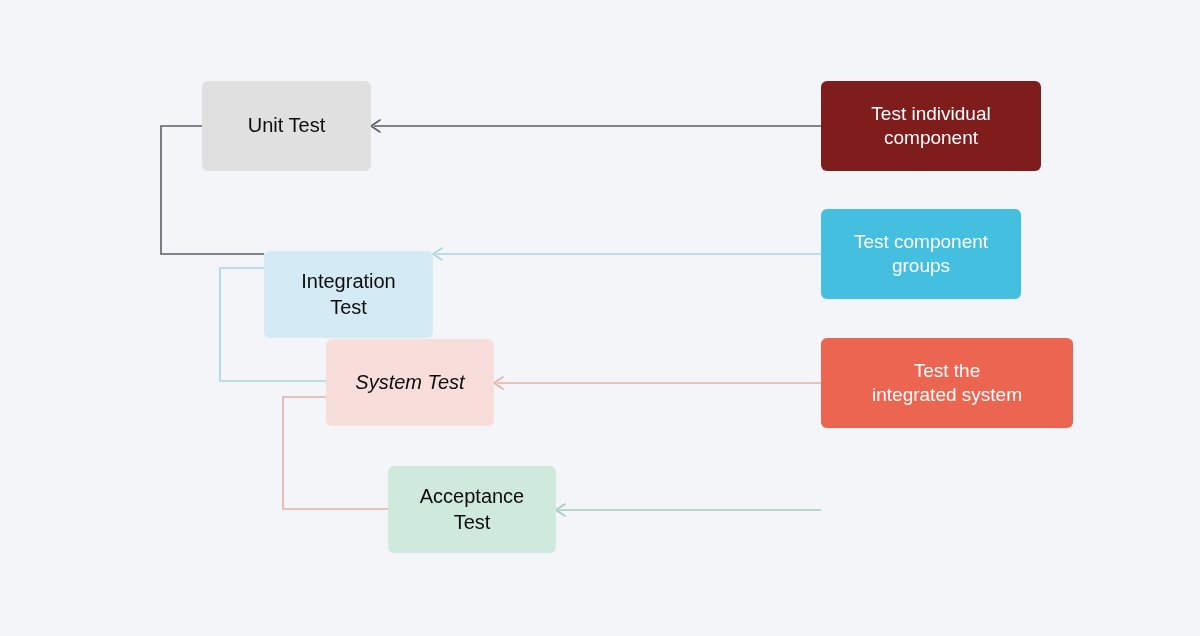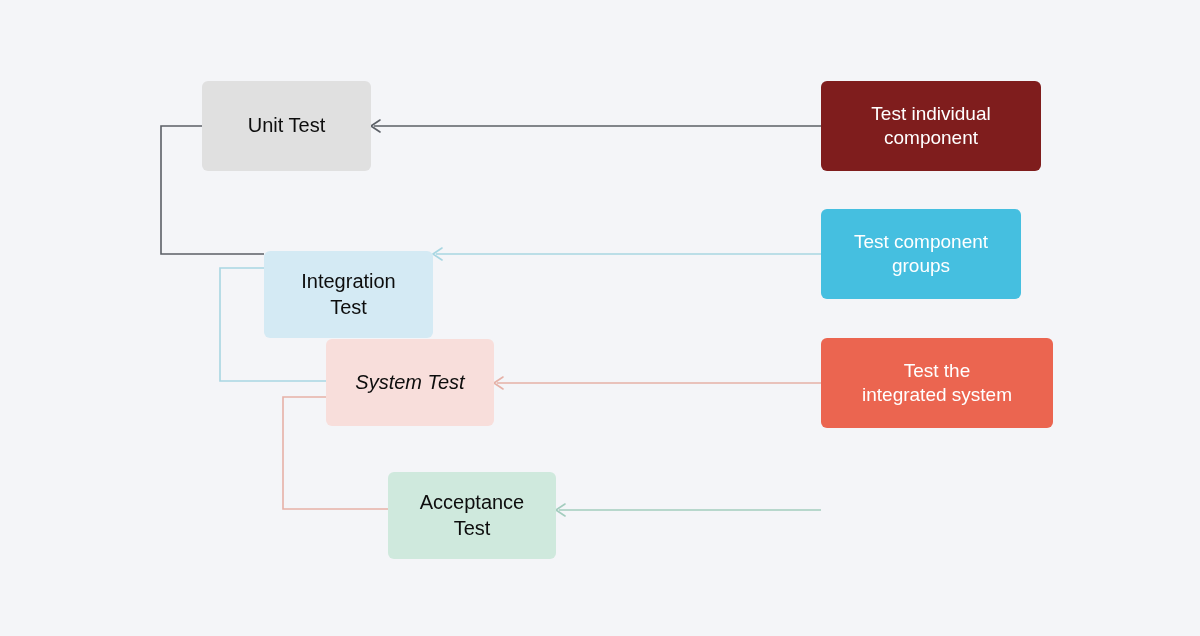--- a/index.html
+++ b/index.html
@@ -75,34 +75,34 @@
 
   <div class="node node-left" style="left: 264px; top: 211px; width: 169px; height: 87px; background: rgb(212, 234, 244); color: rgb(13, 13, 13); margin-top: 40px;">
     <span>Integration
 Test</span>
   </div>
 
   <div class="node node-left" style="left: 326px; top: 339px; width: 168px; height: 87px; background: rgb(248, 222, 219); color: rgb(13, 13, 13); font-style: italic;">
     <span>System Test</span>
   </div>
 
-  <div class="node node-left" style="left: 388px; top: 466px; width: 168px; height: 87px; background: rgb(207, 233, 221); color: rgb(13, 13, 13); margin-top: 6px;">
+  <div class="node node-left" style="left: 388px; top: 466px; width: 168px; height: 87px; background: rgb(207, 233, 221); color: rgb(13, 13, 13);">
     <span>Acceptance
 Test</span>
   </div>
 
   <div class="node node-right" style="left: 821px; top: 81px; width: 220px; height: 90px; background: #7f1d1d; color: rgb(255, 255, 255);">
     <span>Test individual
 component</span>
   </div>
 
   <div class="node node-right" style="left: 821px; top: 209px; width: 200px; height: 90px; background: rgb(69, 191, 224); color: rgb(255, 255, 255);">
     <span>Test component
 groups</span>
   </div>
 
-  <div class="node node-right" style="left: 821px; top: 338px; width: 232px; height: 90px; background: rgb(235, 101, 80); color: rgb(255, 255, 255);">
+  <div class="node node-right" style="left: 821px; top: 338px; width: 252px; height: 90px; background: rgb(235, 101, 80); color: rgb(255, 255, 255);">
     <span>Test the
 integrated system</span>
   </div>
 
 
 </div>
 
 </body></html>

